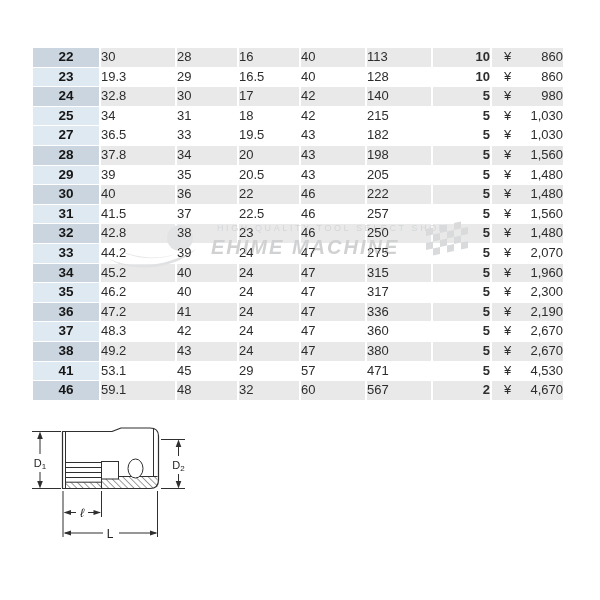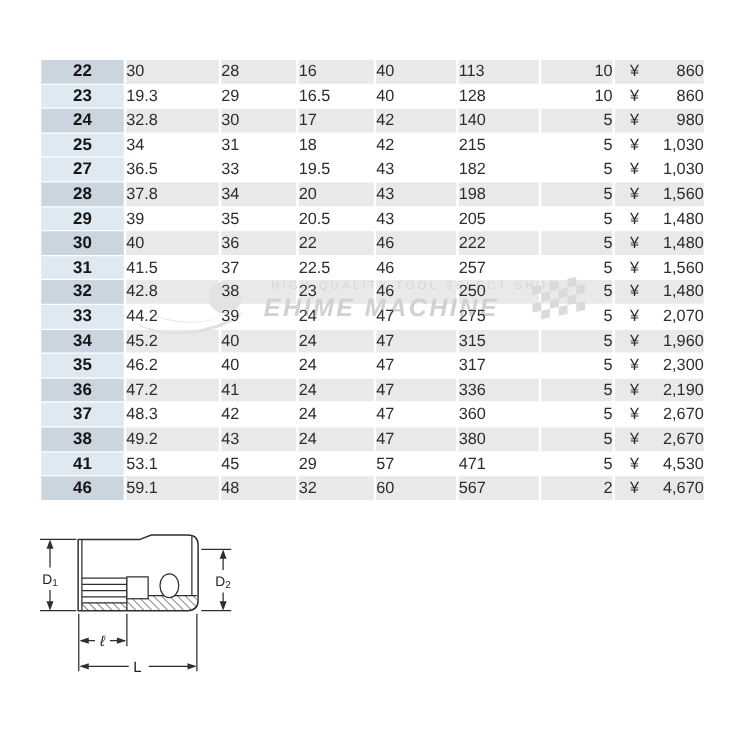--- a/index.html
+++ b/index.html
@@ -16,21 +16,21 @@
   tr.even td{background:#e9e9e9;}
   tr.odd  td{background:#ffffff;}
   tr.even td.c0{background:#cbd5df;}
   tr.odd  td.c0{background:#dfe9f1;}
   td.c0{text-align:center;font-weight:bold;font-size:13.5px;color:#161616;}
   td.c1{padding-left:18px;}
   td.c2{padding-left:7px;}
   td.c3{padding-left:7px;}
   td.c4{padding-left:19px;}
   td.c5{padding-left:10px;margin-top:32px;}
-  td.c6{text-align:right;padding-right:4px;}
+  td.c6{text-align:right;padding-right:4px;font-weight:bold;}
   td.c7{text-align:right;padding-right:6px;}
   td.c7 .yen{float:left;margin-left:12px;}
 
   
   .watermark{position:absolute;inset:0;pointer-events:none;mix-blend-mode:darken;}
   .wm-tagline{position:absolute;left:217px;top:223px;font-size:9px;letter-spacing:2.6px;
               color:#d3d6d9;white-space:nowrap;}
   .wm-brand{position:absolute;left:211px;top:236px;font-size:20px;font-weight:bold;
             font-style:italic;letter-spacing:2px;color:#cfd1d3;white-space:nowrap;}
   .wm-swoosh{position:absolute;left:106px;top:212px;}

